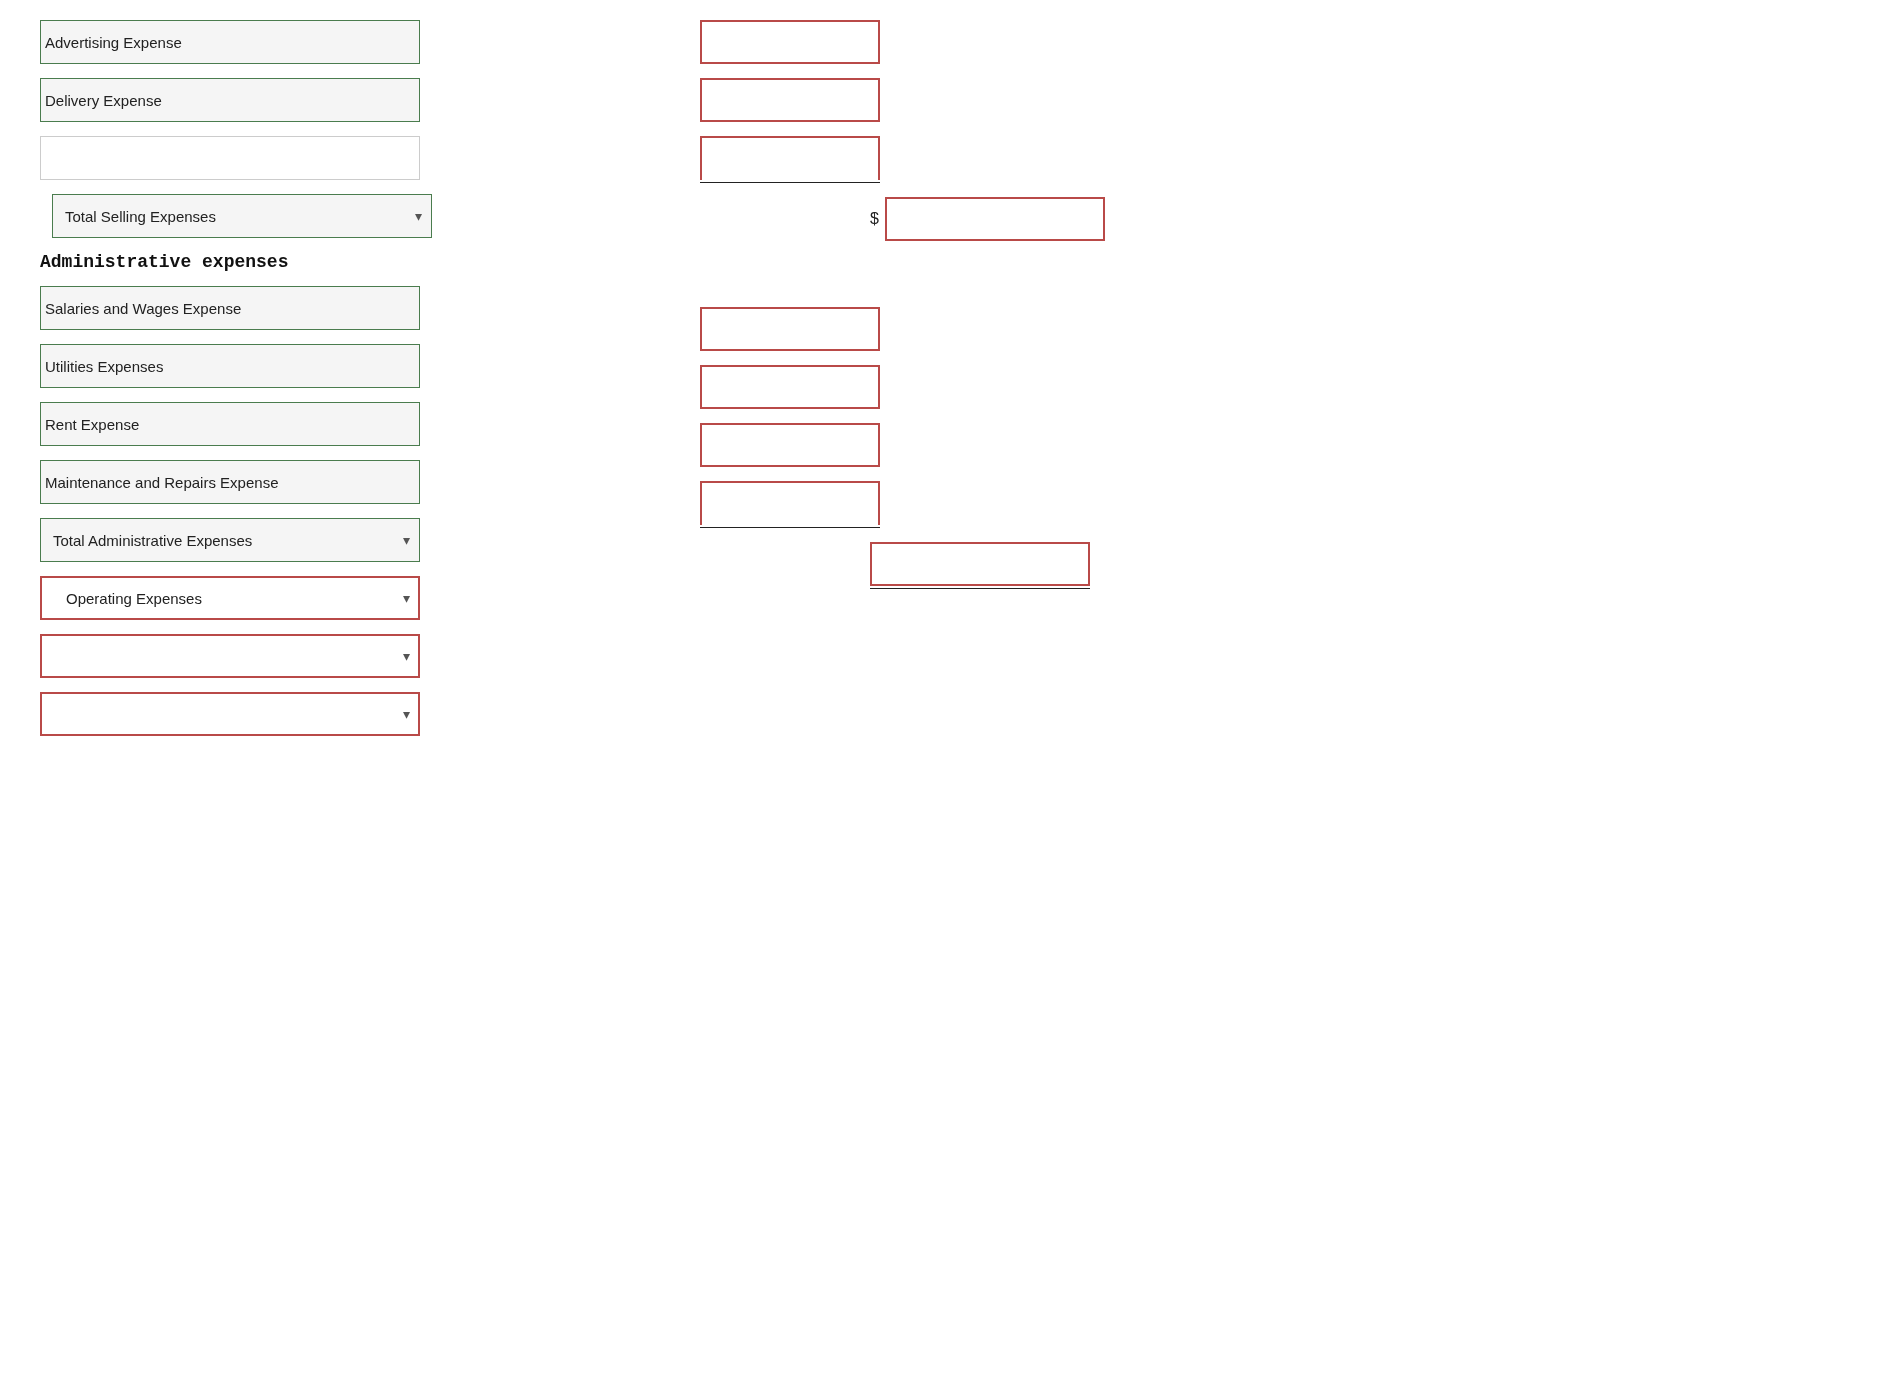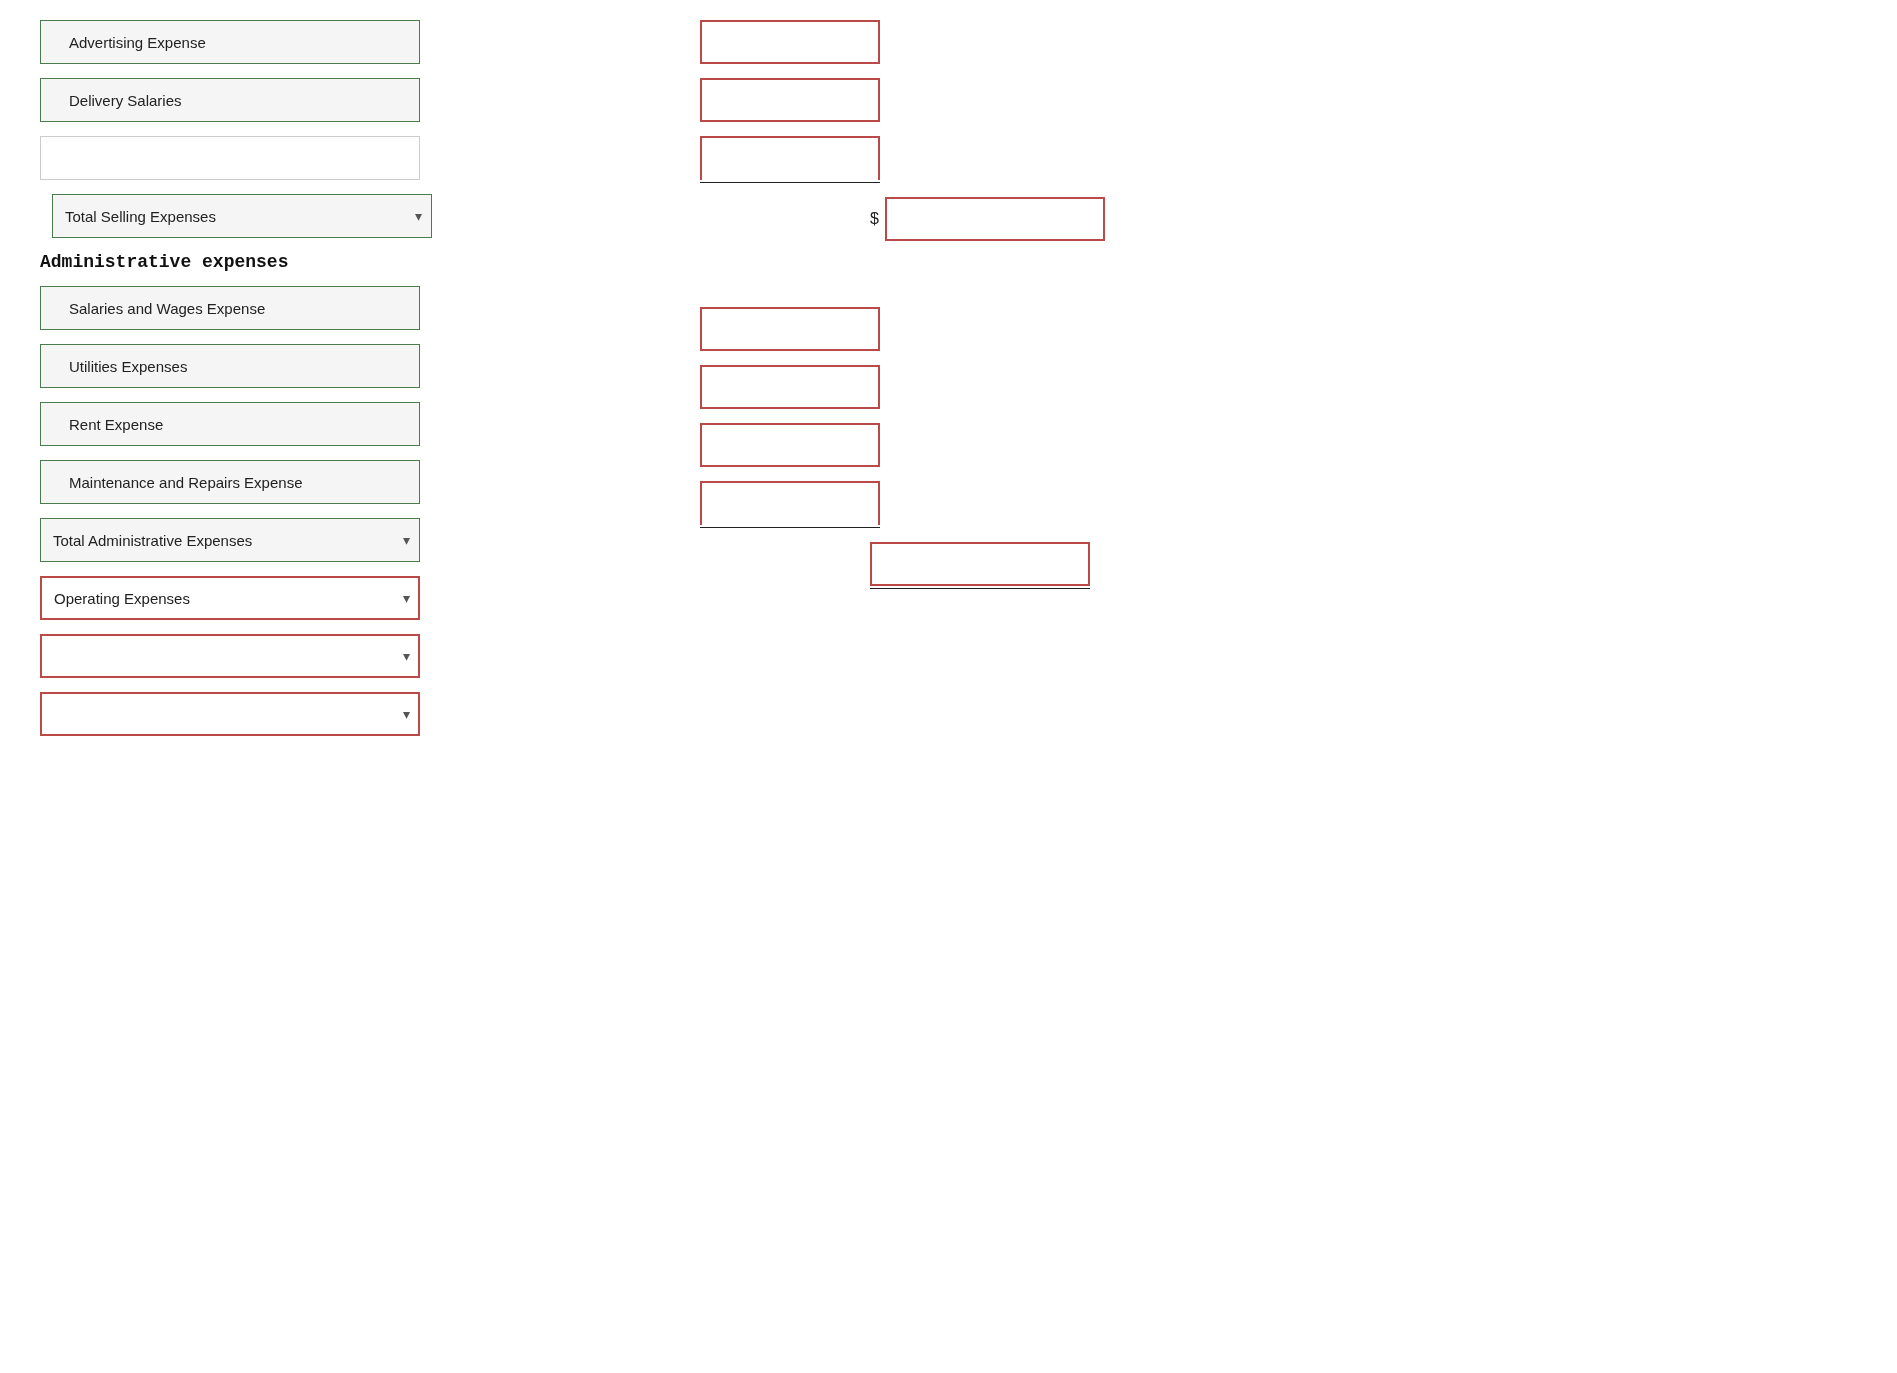--- a/index.html
+++ b/index.html
@@ -22,21 +22,21 @@
       margin: 18px 0 14px 0;
       color: #111;
       font-family: Liberation Mono, monospace;
     }
 
     .label-box {
       width: 380px;
       min-height: 44px;
       border: 1.5px solid #4a7c4e;
       background: #f5f5f5;
-      padding: 8px 28px;
+      padding: 8px 4px;
       display: flex;
       align-items: center;
       font-size: 15px;
       color: #222;
       flex-shrink: 0;
     }
 
     .label-box-empty {
       background: #fff;
       border: 1.5px solid #ccc;
@@ -73,21 +73,21 @@
       position: relative;
       display: inline-block;
       flex-shrink: 0;
     }
 
     .select-wrapper-red select {
       width: 380px;
       min-height: 44px;
       border: 2px solid #b94a48;
       background: #fff;
-      padding: 8px 12px;
+      padding: 8px 24px;
       font-size: 15px;
       color: #222;
       appearance: none;
       -webkit-appearance: none;
       cursor: pointer;
     }
 
     .chevron {
       position: absolute;
       right: 10px;
@@ -140,21 +140,21 @@
 <body>
 
 <div class="page-layout">
 
   <div class="col-labels">
 
     <div style="margin-bottom:14px;">
       <div class="label-box">Advertising Expense</div>
     </div>
     <div style="margin-bottom:14px;">
-      <div class="label-box">Delivery Salaries</div>
+      <div class="label-box">Delivery Expense</div>
     </div>
     <div style="margin-bottom:14px;">
       <div class="label-box label-box-empty"></div>
     </div>
 
     <div style="margin-bottom:14px;padding-left:12px;">
       <div class="select-wrapper">
         <select>
           <option>Total Selling Expenses</option>
         </select>

